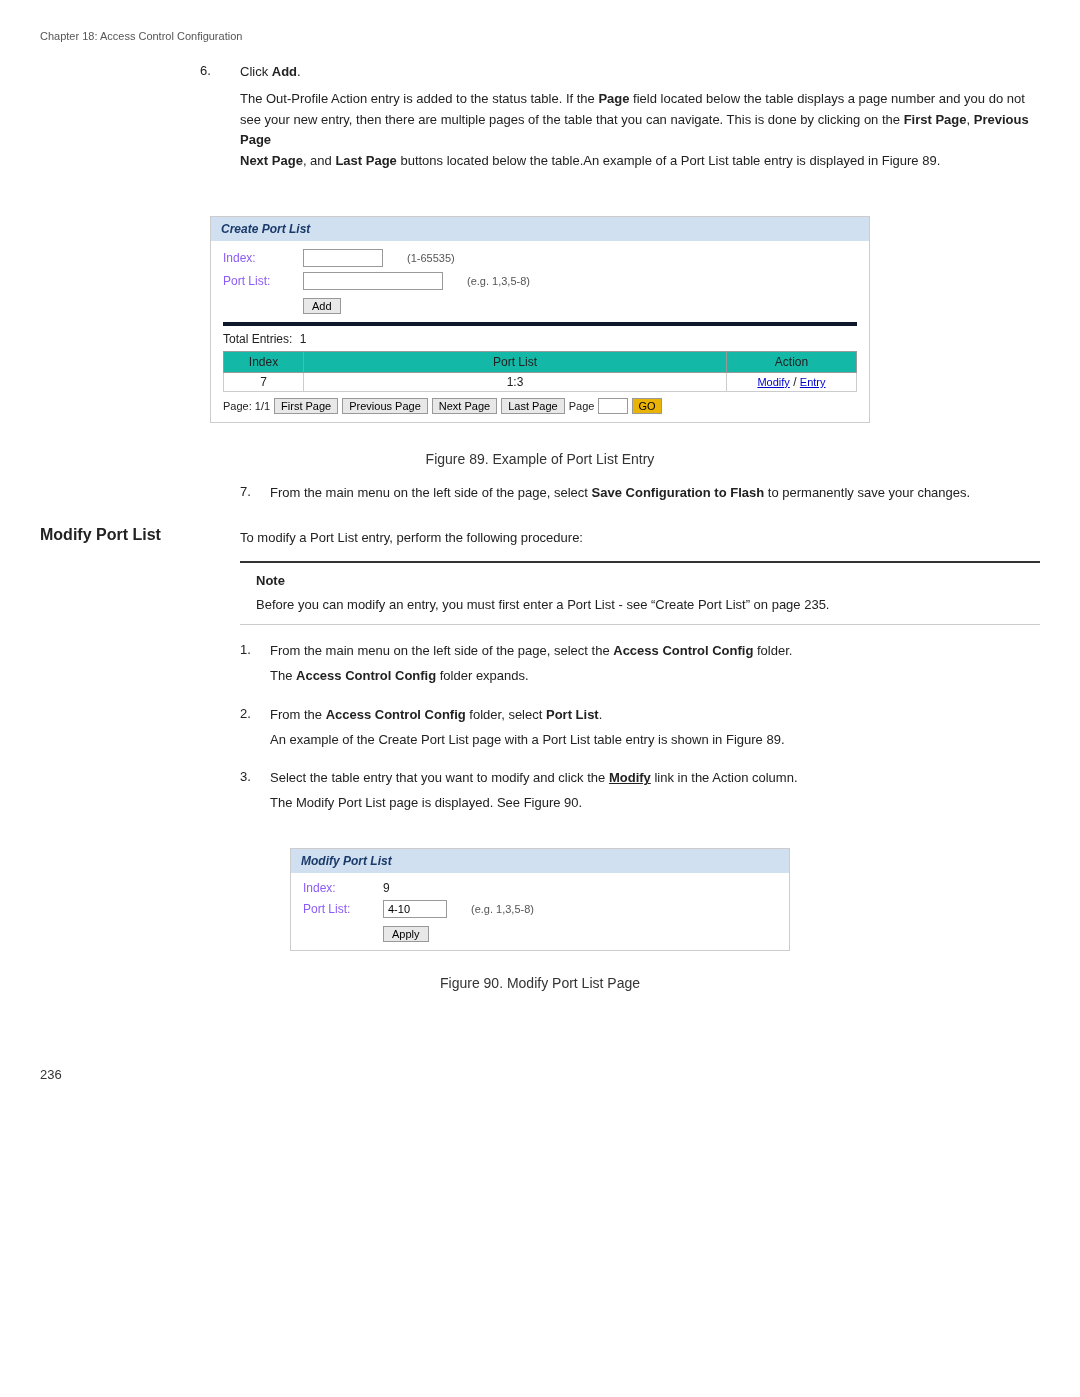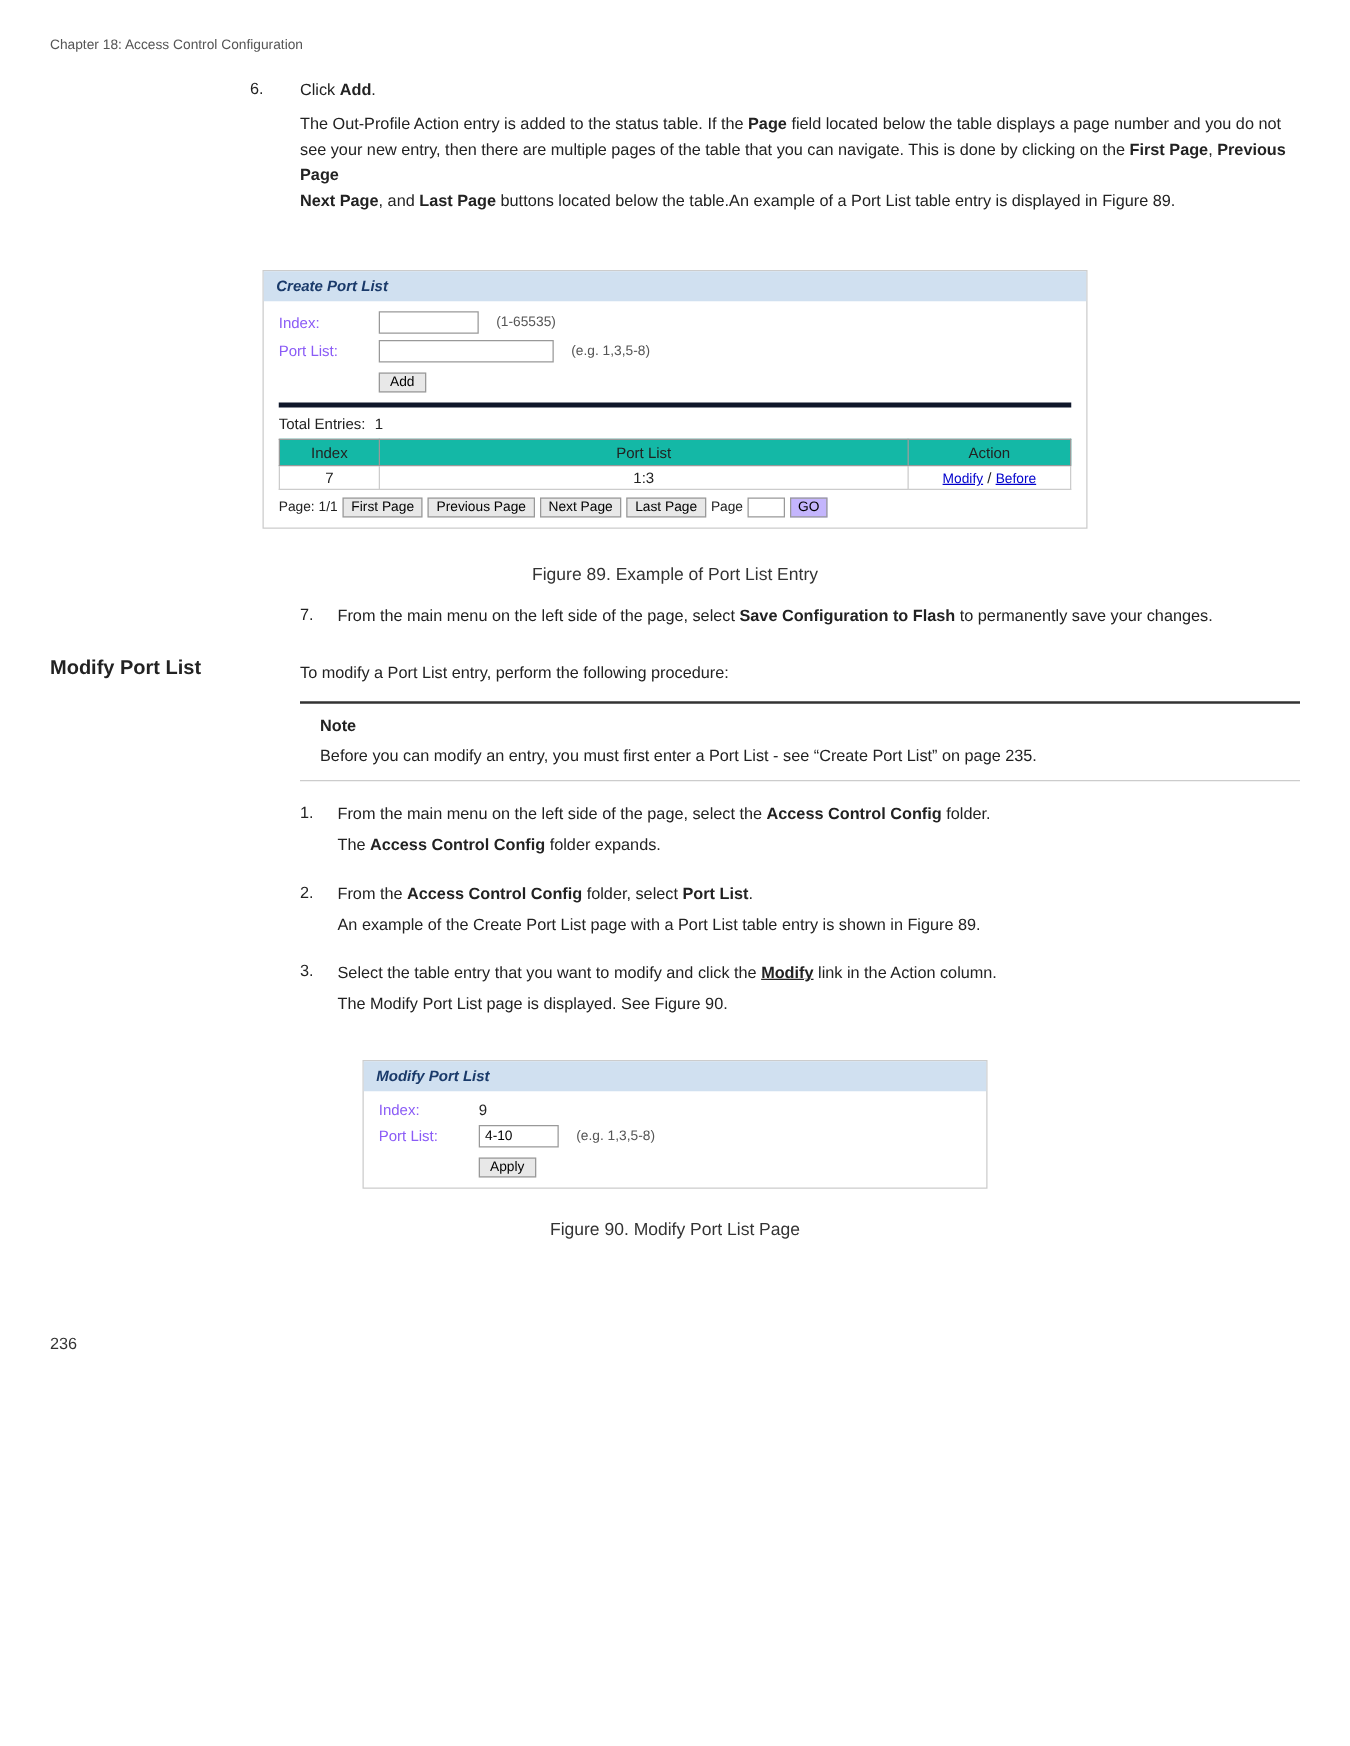--- a/index.html
+++ b/index.html
@@ -85,21 +85,21 @@
     }
 
     .form-input {
       border: 1px solid #999;
       padding: 1px 4px;
       font-size: 11px;
       height: 18px;
     }
 
     .form-hint {
-      margin-left: 14px;
+      margin-left: 24px;
       color: #555;
       font-size: 11px;
     }
 
     .add-btn {
       border: 1px solid #999;
       background: #e8e8e8;
       padding: 1px 8px;
       font-size: 11px;
       cursor: pointer;
@@ -160,21 +160,21 @@
     .page-input {
       border: 1px solid #999;
       width: 30px;
       font-size: 11px;
       height: 16px;
       padding: 0 2px;
     }
 
     .go-btn {
       border: 1px solid #999;
-      background: #c4b5fd;
+      background: #eab308;
       padding: 1px 5px;
       font-size: 11px;
       cursor: pointer;
     }
 
     .figure-caption {
       text-align: center;
       font-size: 14px;
       margin: 8px 0 16px 0;
       color: #333;
@@ -308,21 +308,21 @@
               <th style="width:80px;">Index</th>
               <th>Port List</th>
               <th style="width:130px;">Action</th>
             </tr>
           </thead>
           <tbody>
             <tr>
               <td>7</td>
               <td>1:3</td>
               <td>
-                <span class="action-link">Modify</span><span> / </span><span class="action-link">Before</span>
+                <span class="action-link">Modify</span><span> / </span><span class="action-link">Entry</span>
               </td>
             </tr>
           </tbody>
         </table>
 
         <div class="pagination-row">
           <span>Page: 1/1</span>
           <button class="page-btn">First Page</button>
           <button class="page-btn">Previous Page</button>
           <button class="page-btn">Next Page</button>

